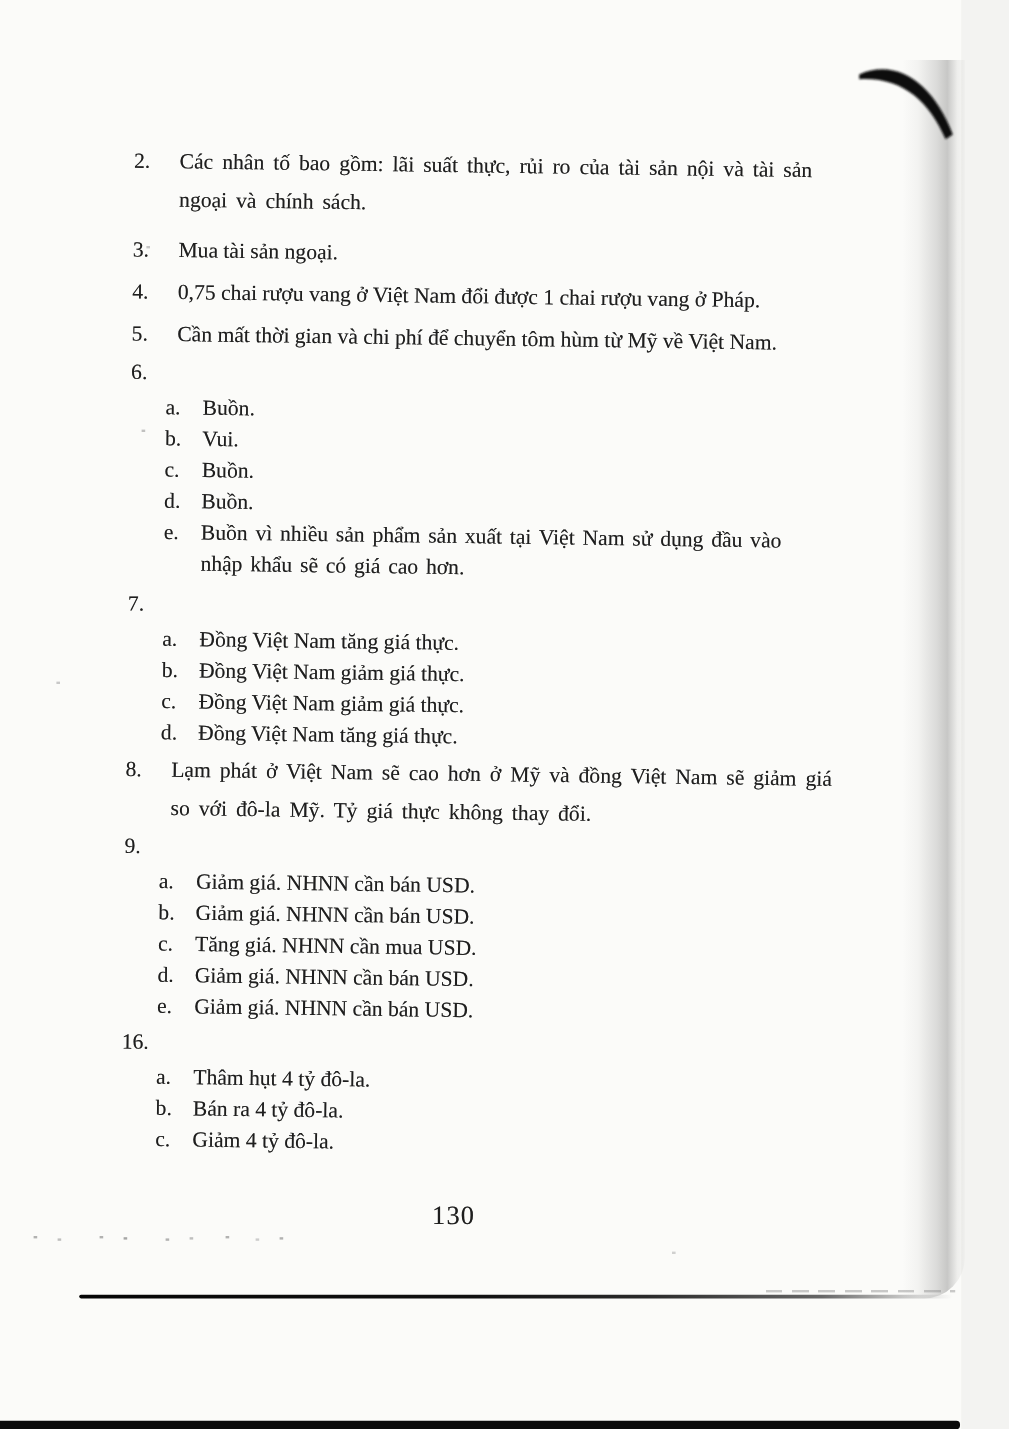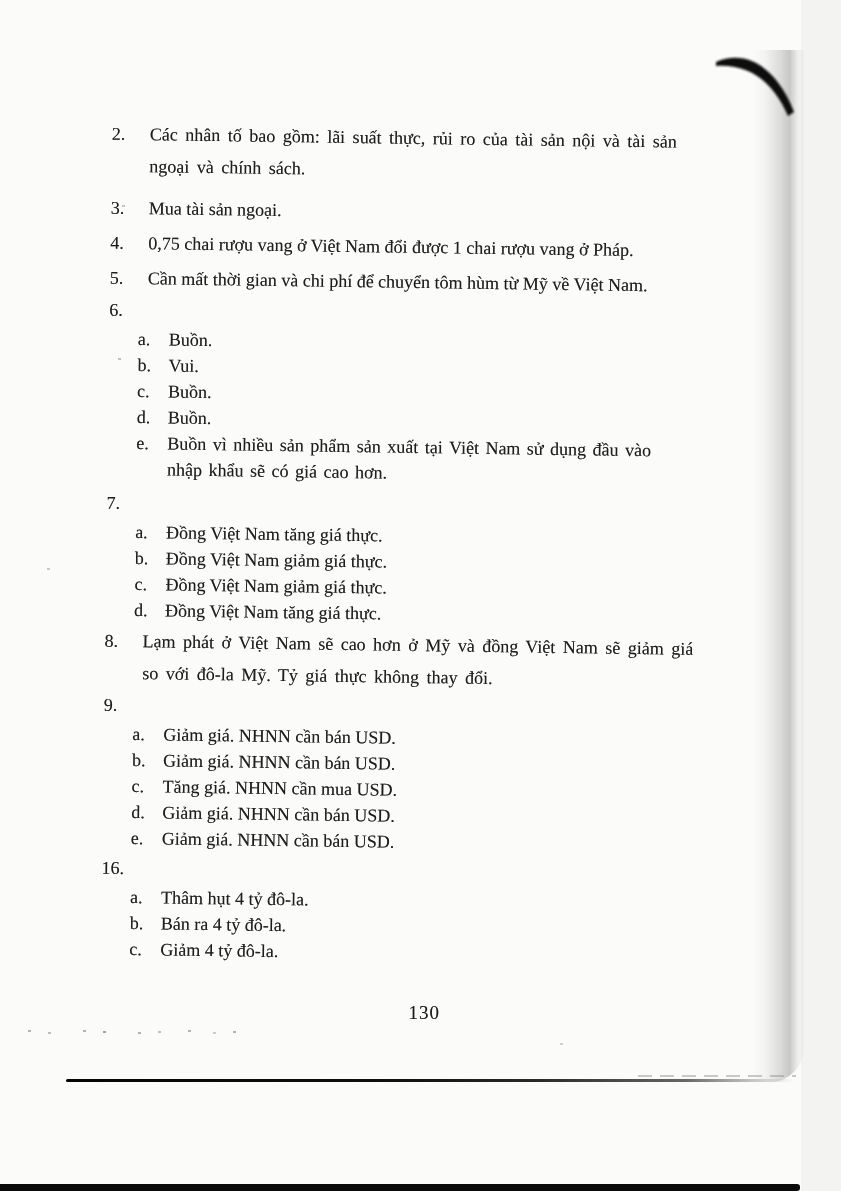--- a/index.html
+++ b/index.html
@@ -46,22 +46,22 @@
        text-shadow:0 0 0.5px rgba(0,0,0,0.45);}
   .opts{margin-left:141px;}
   .opt{display:flex;align-items:flex-start;}
   .letter{flex:0 0 31px;font-size:18px;line-height:26px;
           text-shadow:0 0 0.5px rgba(0,0,0,0.45);}
   .otxt{font-size:18px;line-height:26px;white-space:pre-line;max-width:588px;
         text-shadow:0 0 0.5px rgba(0,0,0,0.45);}
   .wrapped{word-spacing:3px;}
   .otxt.wrapped{word-spacing:2px;}
   .page-number{
-    position:absolute;left:360px;top:1000px;width:80px;text-align:right;
-    font-size:19px;line-height:26px;letter-spacing:1px;
+    position:absolute;left:360px;top:1000px;width:80px;text-align:left;
+    font-size:22px;line-height:26px;letter-spacing:1px;
     text-shadow:0 0 0.5px rgba(0,0,0,0.45);
   }
   
   .bottom-line{
     position:absolute;left:66px;top:1079px;width:728px;height:3px;border-radius:2px;
     background:linear-gradient(to right,#050505 0%,#101010 45%,#2a2a2a 65%,#666 85%,rgba(160,160,160,0.4) 96%,rgba(160,160,160,0) 100%);
   }
   .bottom-line-tail{
     position:absolute;left:638px;top:1075px;width:158px;height:2px;opacity:.45;
     background:repeating-linear-gradient(to right,#8a8a8a 0 14px,transparent 14px 22px);

